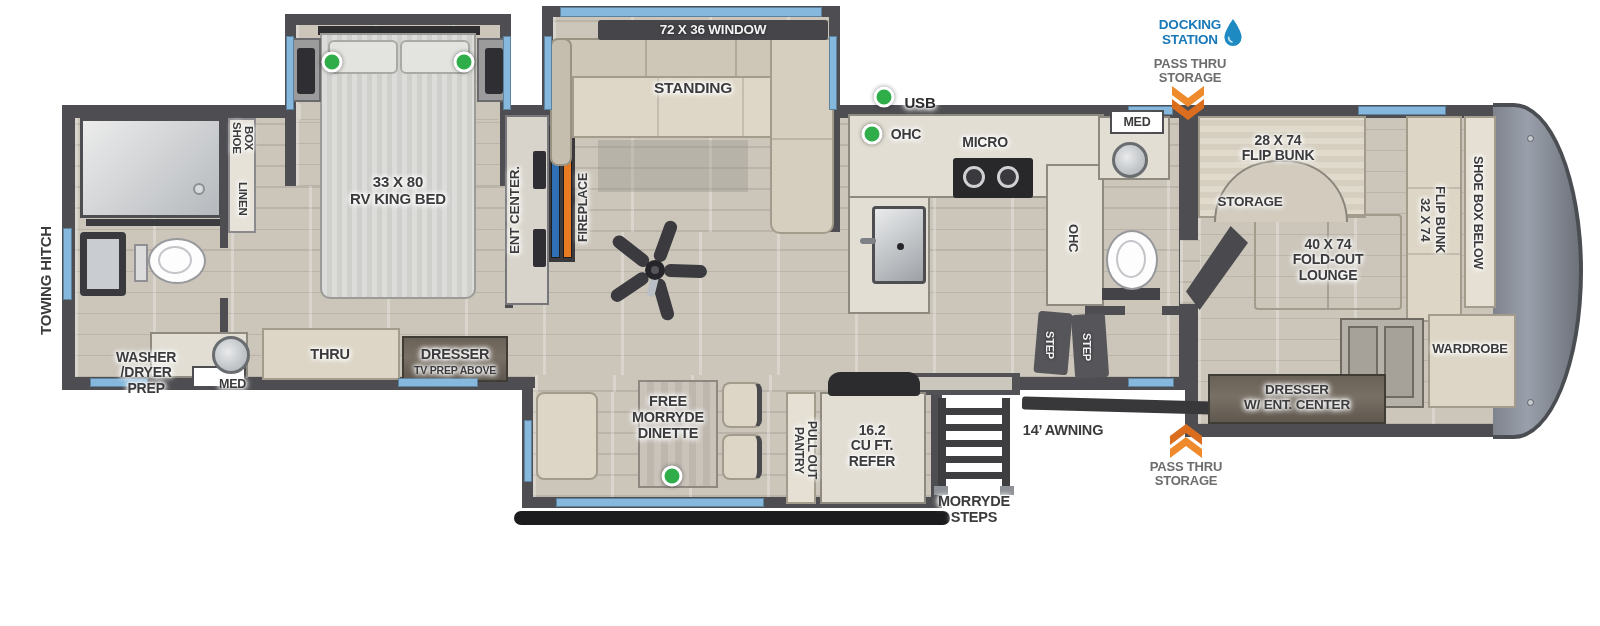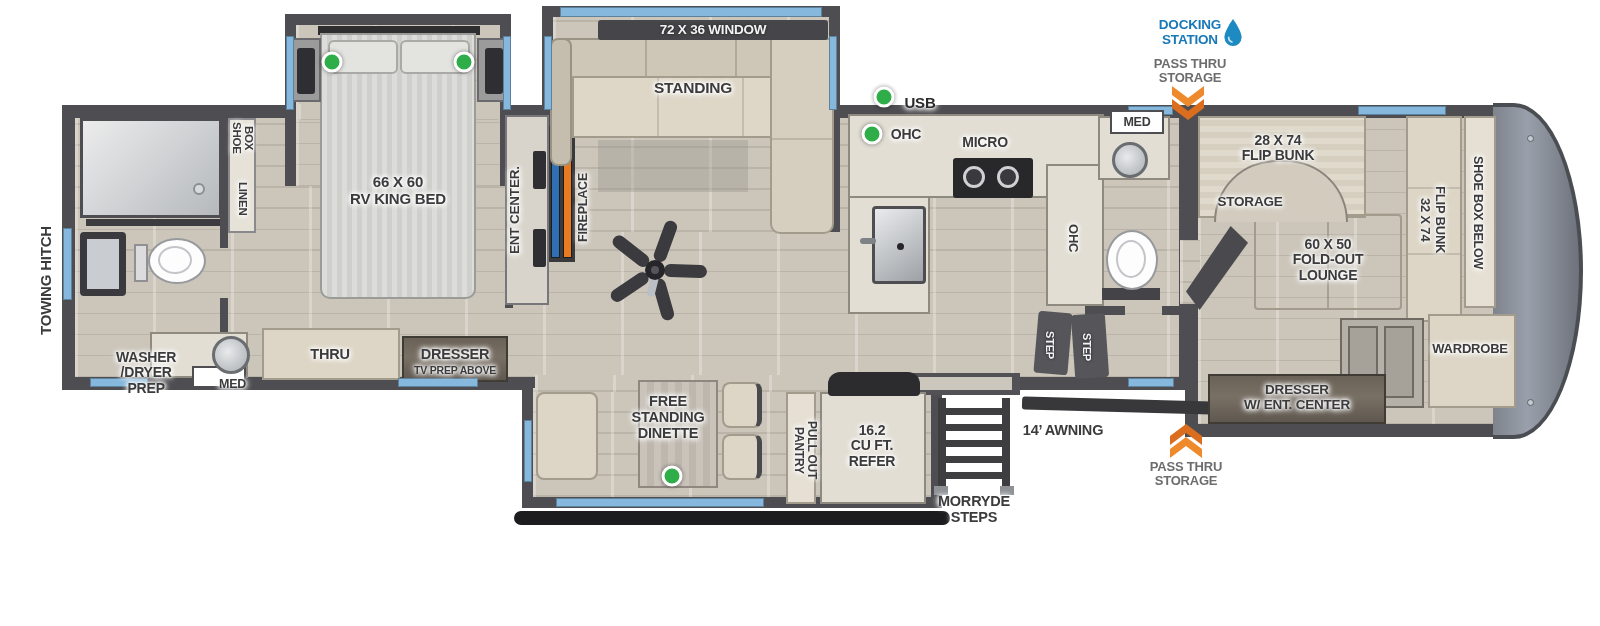--- a/index.html
+++ b/index.html
@@ -103,21 +103,21 @@
   <div class="a" style="left:228px;top:118px;width:28px;height:115px;background:#e6e2d8;border:2px solid #8a8a8e;z-index:10;"></div>
   <div class="lbl v-down-lr" style="left:230px;top:122px;font-size:11.5px;">SHOE
 BOX</div>
   <div class="lbl v-down" style="left:236px;top:182px;font-size:11.5px;">LINEN</div>
 
   <div class="a" style="left:318px;top:26px;width:162px;height:9px;background:#2e2e31;z-index:10;"></div>
   <div class="a" style="left:320px;top:33px;width:156px;height:266px;z-index:10;
        background:repeating-linear-gradient(90deg,#dcdcda 0 5px,#cfcfcc 5px 10px);border:2px solid #9b9b98;border-radius:0 0 10px 10px;"></div>
   <div class="a" style="left:328px;top:40px;width:70px;height:34px;background:#e3e3e0;border:2px solid #a9a9a6;border-radius:6px;z-index:11;"></div>
   <div class="a" style="left:400px;top:40px;width:70px;height:34px;background:#e3e3e0;border:2px solid #a9a9a6;border-radius:6px;z-index:11;"></div>
-  <div class="lbl c" style="left:398px;top:190px;font-size:15px;">66 X 60
+  <div class="lbl c" style="left:398px;top:190px;font-size:15px;">33 X 80
 RV KING BED</div>
   <div class="a" style="left:291px;top:38px;width:30px;height:64px;background:#9b9b9b;border:2px solid #6a6a6e;z-index:10;">
     <div class="a" style="left:4px;top:8px;width:18px;height:46px;background:#2f2f33;border-radius:3px;"></div>
   </div>
   <div class="a" style="left:477px;top:38px;width:30px;height:64px;background:#9b9b9b;border:2px solid #6a6a6e;z-index:10;">
     <div class="a" style="left:6px;top:8px;width:18px;height:46px;background:#2f2f33;border-radius:3px;"></div>
   </div>
   <div class="dot" style="left:332px;top:62px;"></div>
   <div class="dot" style="left:464px;top:62px;"></div>
   <div class="a furn" style="left:262px;top:328px;width:138px;height:52px;"></div>
@@ -224,21 +224,21 @@
        clip-path:polygon(0% 78%, 72% 0%, 100% 20%, 22% 100%);"></div>
 
   <div class="a" style="left:1198px;top:116px;width:168px;height:102px;z-index:10;
        background:repeating-linear-gradient(0deg,#e0dacc 0 6px,#d6cfc0 6px 12px);border:2px solid #a39c8c;"></div>
   <div class="a" style="left:1214px;top:160px;width:134px;height:62px;border-radius:67px 67px 0 0;
        background:#d2cbbe;border:2px solid #8a857c;border-bottom:none;z-index:11;"></div>
   <div class="lbl c" style="left:1278px;top:148px;">28 X 74
 FLIP BUNK</div>
   <div class="lbl c" style="left:1250px;top:202px;font-size:13.5px;">STORAGE</div>
   <div class="a furn seam-v" style="left:1254px;top:214px;width:148px;height:96px;border-radius:4px;"></div>
-  <div class="lbl c" style="left:1328px;top:260px;">60 X 50
+  <div class="lbl c" style="left:1328px;top:260px;">40 X 74
 FOLD-OUT
 LOUNGE</div>
   <div class="a furn" style="left:1406px;top:116px;width:56px;height:206px;
        background-image:linear-gradient(0deg,transparent 32%,rgba(0,0,0,.12) 32%,rgba(0,0,0,.12) calc(32% + 2px),transparent calc(32% + 2px),transparent 65%,rgba(0,0,0,.12) 65%,rgba(0,0,0,.12) calc(65% + 2px),transparent calc(65% + 2px));"></div>
   <div class="lbl v-down-lr" style="left:1418px;top:150px;height:140px;font-size:13px;">32 X 74
 FLIP BUNK</div>
   <div class="a" style="left:1464px;top:116px;width:32px;height:192px;background:#e6e0d4;border:2px solid #a39c8c;z-index:10;"></div>
   <div class="lbl v-down" style="left:1470px;top:128px;height:170px;font-size:12.5px;">SHOE BOX BELOW</div>
   <div class="a furn" style="left:1428px;top:314px;width:88px;height:94px;"></div>
   <div class="lbl c" style="left:1470px;top:349px;font-size:13px;">WARDROBE</div>
@@ -250,21 +250,21 @@
   <div class="lbl c" style="left:1297px;top:398px;font-size:13.5px;">DRESSER
 W/ ENT. CENTER</div>
 
   <div class="a furn" style="left:536px;top:392px;width:62px;height:88px;border-radius:8px;"></div>
   <div class="a" style="left:638px;top:380px;width:80px;height:108px;z-index:10;
        background:repeating-linear-gradient(90deg,#c9c3ba 0 7px,#bdb7ae 7px 14px);border:2px solid #8e8880;"></div>
   <div class="a furn" style="left:722px;top:382px;width:40px;height:46px;border-radius:8px;border-right:5px solid #4a4a4e;"></div>
   <div class="a furn" style="left:722px;top:434px;width:40px;height:46px;border-radius:8px;border-right:5px solid #4a4a4e;"></div>
   <div class="dot" style="left:672px;top:476px;"></div>
   <div class="lbl c" style="left:668px;top:418px;font-size:14.5px;">FREE
-STANDING
+MORRYDE
 DINETTE</div>
   <div class="a" style="left:786px;top:392px;width:30px;height:112px;background:#e6e0d4;border:2px solid #a39c8c;z-index:10;"></div>
   <div class="lbl v-down" style="left:792px;top:396px;height:108px;font-size:12px;">PULL OUT PANTRY</div>
   <div class="a counter" style="left:820px;top:392px;width:106px;height:112px;"></div>
   <div class="a" style="left:828px;top:372px;width:92px;height:24px;background:#2c2c2f;border-radius:12px 12px 4px 4px;z-index:11;"></div>
   <div class="lbl c" style="left:872px;top:446px;">16.2
 CU FT.
 REFER</div>
 
   <div class="lbl c blue-note" style="left:1190px;top:33px;font-size:13.5px;text-shadow:none;">DOCKING

